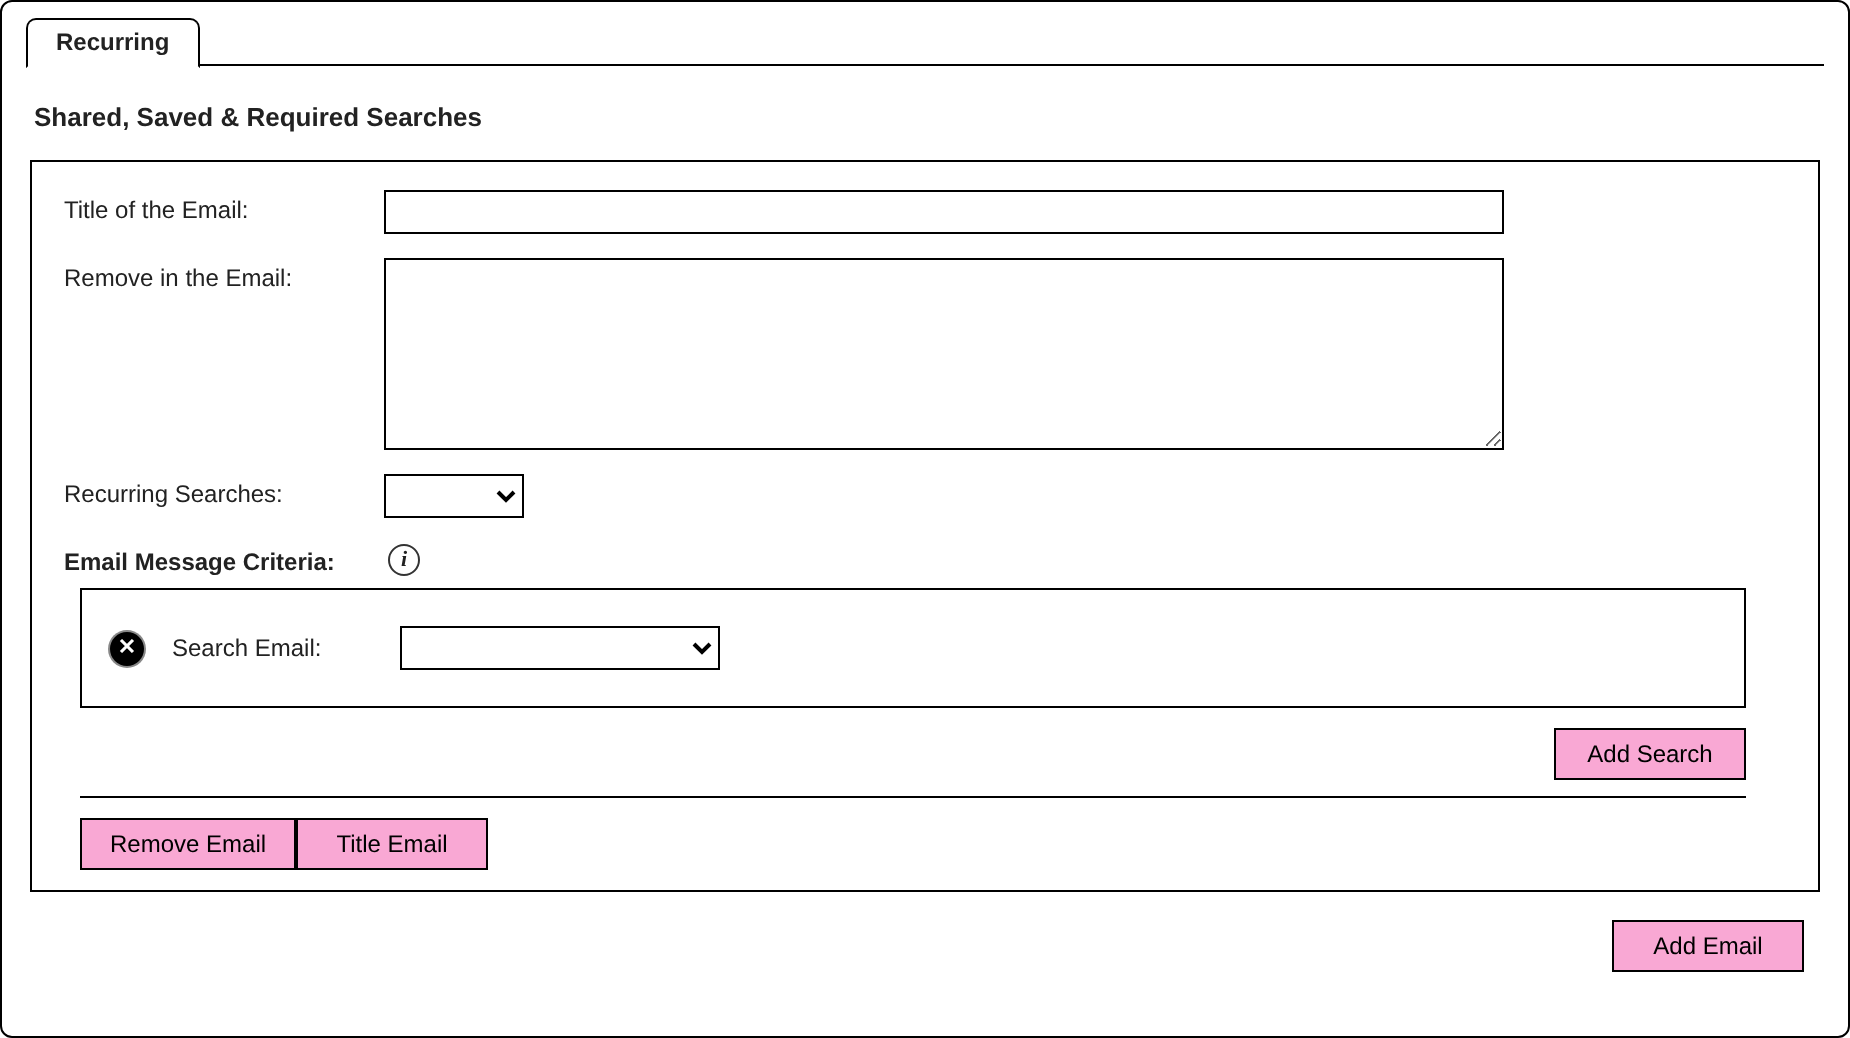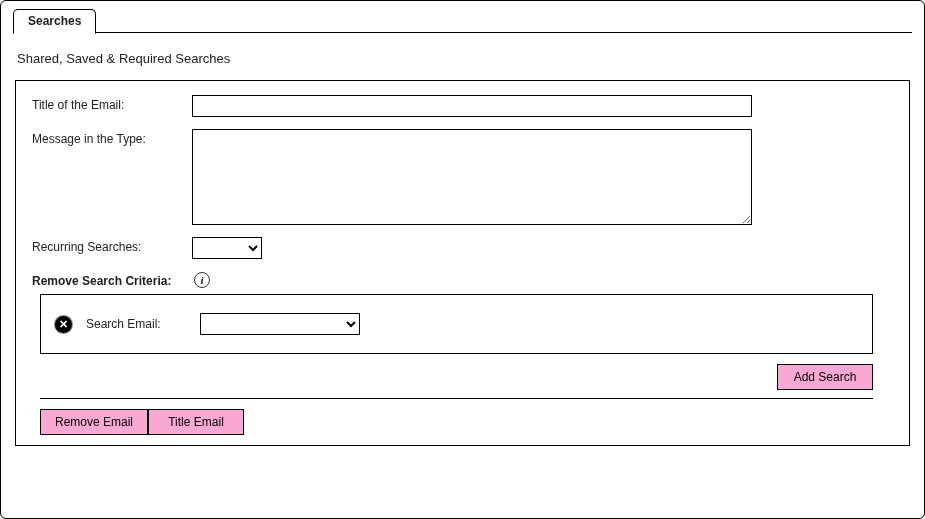--- a/index.html
+++ b/index.html
@@ -41,21 +41,21 @@
   }
   .tab-underline {
     position: absolute;
     left: 0;
     right: 0;
     bottom: 0;
     border-bottom: 1px solid #000;
     z-index: 1;
   }
   .section-title {
-    font-weight: normal;
+    font-weight: bold;
     font-size: 13px;
     margin: 18px 0 14px 4px;
   }
   .form-panel {
     border: 1px solid #000;
     padding: 14px 28px 10px 16px;
     margin: 0 2px 0 2px;
   }
   .form-row {
     display: flex;
@@ -177,48 +177,48 @@
     margin: 14px 10px 0 0;
   }
 </style>
 </head>
 <body>
 
 <div class="outer-panel">
 
   <div class="tab-row">
     <div class="tab">
-      <span>Searches</span>
+      <span>Recurring</span>
     </div>
     <div class="tab-underline"></div>
   </div>
 
   <div class="section-title">Shared, Saved &amp; Required Searches</div>
 
   <div class="form-panel">
 
     <div class="form-row">
       <div class="form-label">Title of the Email:</div>
       <input type="text" class="text-input" value="" style="">
     </div>
 
     <div class="form-row">
-      <div class="form-label">Message in the Type:</div>
+      <div class="form-label">Remove in the Email:</div>
       <textarea class="textarea-input" style=""></textarea>
     </div>
 
     <div class="form-row">
       <div class="form-label">Recurring Searches:</div>
       <select class="select-small">
         <option></option>
       </select>
     </div>
 
     <div class="form-row" style="margin-bottom:6px;">
-      <div class="form-label bold">Remove Search Criteria:</div>
+      <div class="form-label bold">Email Message Criteria:</div>
       <span class="info-icon">
         <span>i</span>
       </span>
     </div>
 
     <div class="criteria-box">
       <div class="criteria-inner">
         <span class="remove-icon">
           <span>✕</span>
         </span>
@@ -235,14 +235,17 @@
 
     <div class="divider"></div>
 
     <div class="btn-row-split">
       <button class="btn">Remove Email</button>
       <button class="btn">Title Email</button>
     </div>
 
   </div>
 
+  <div class="bottom-btn-row">
+    <button class="btn">Add Email</button>
+  </div>
 
 </div>
 
 </body></html>

